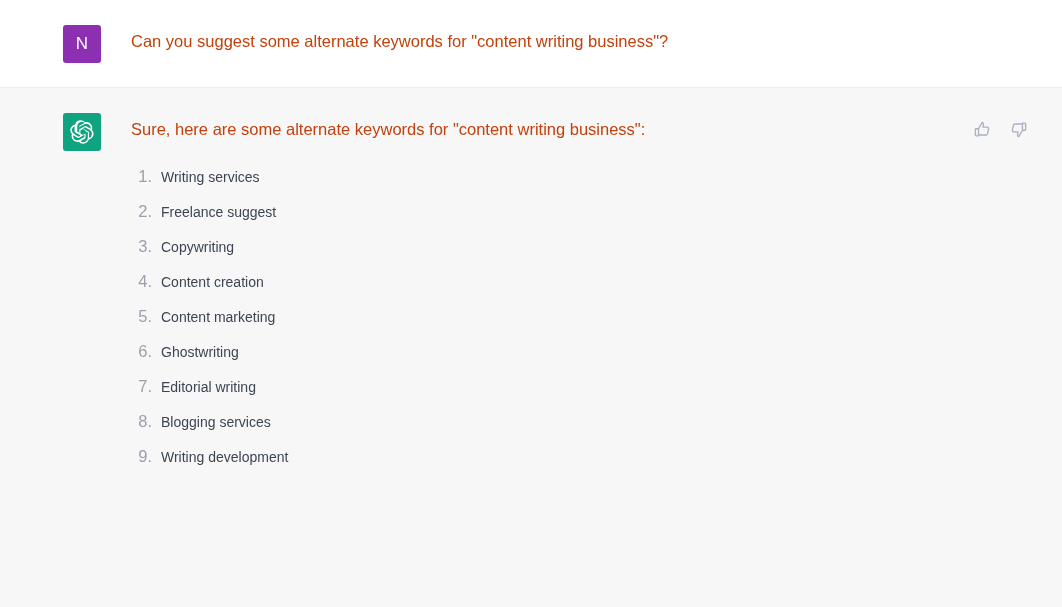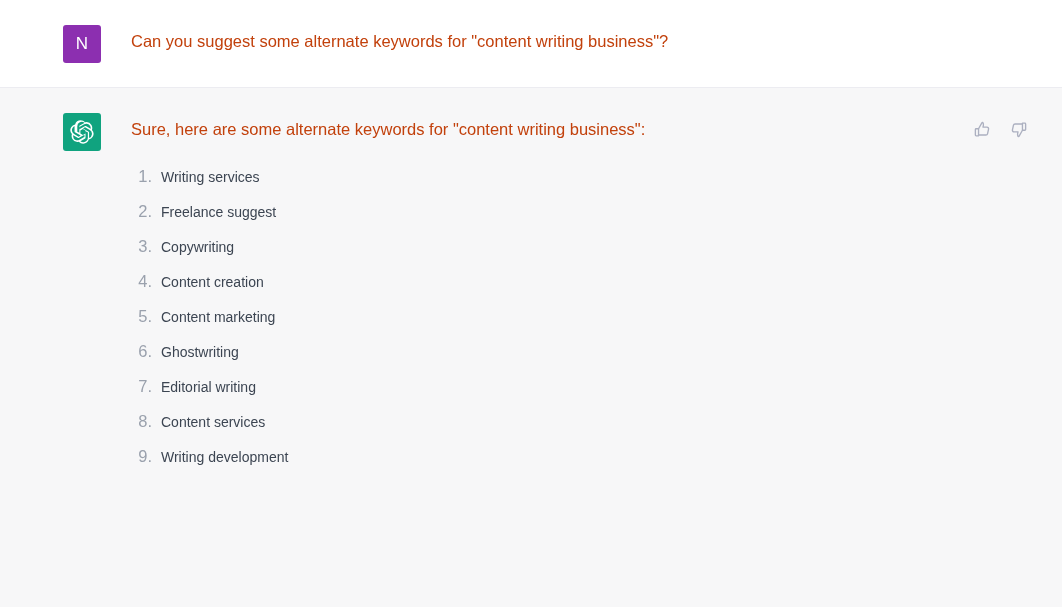--- a/index.html
+++ b/index.html
@@ -198,21 +198,21 @@
           <li>
             <span class="list-number">6.</span>
             <span class="list-label">Ghostwriting</span>
           </li>
           <li>
             <span class="list-number">7.</span>
             <span class="list-label">Editorial writing</span>
           </li>
           <li>
             <span class="list-number">8.</span>
-            <span class="list-label">Content services</span>
+            <span class="list-label">Blogging services</span>
           </li>
           <li>
             <span class="list-number">9.</span>
             <span class="list-label">Writing development</span>
           </li>
         </ol>
       </div>
 
       <div class="feedback-actions">
         <button class="feedback-btn" title="Good response">

